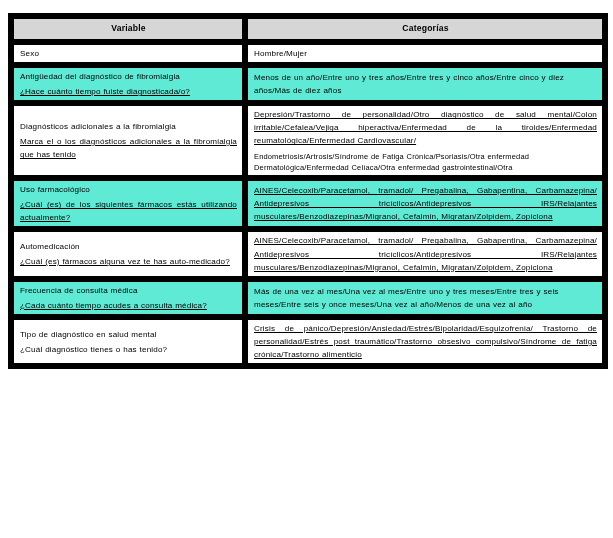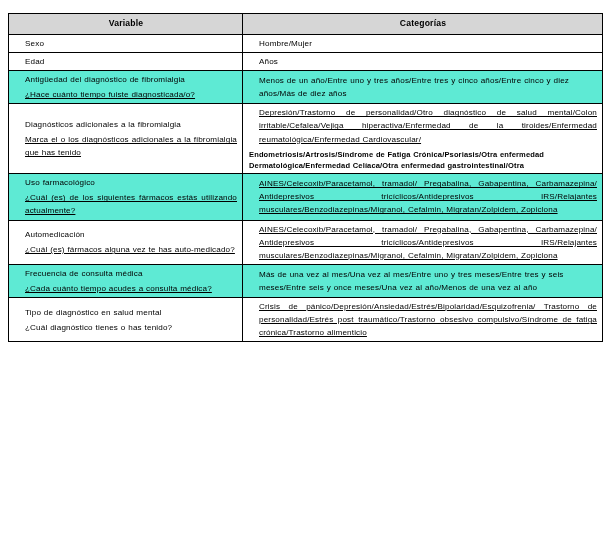--- a/index.html
+++ b/index.html
@@ -26,21 +26,21 @@
     top: 13px;
     width: 594px;
     border-collapse: collapse;
     table-layout: fixed;
   }
   table.variables-table col.c-var { width: 234px; }
   table.variables-table col.c-cat { width: 360px; }
 
   table.variables-table th,
   table.variables-table td {
-    border: 1px solid #000000;
+    border: 6px solid #000000;
     vertical-align: middle;
     padding: 2px 5px 2px 6px;
     font-size: 8.1px;
     line-height: 1.62;
     letter-spacing: 0.15px;
     word-spacing: 0.4px;
   }
   table.variables-table thead th {
     background: #d6d6d6;
     font-weight: bold;
@@ -52,26 +52,26 @@
   }
   tr.shaded > td { background: #5eead4; }
   tr.plain > td { background: #ffffff; }
 
   td.var-cell { text-align: left; }
   td.cat-cell { text-align: left; }
 
   td.valign-top { vertical-align: top; }
   td.valign-mid { vertical-align: middle; }
 
-  .ln { display: block; margin-left: 10px; }
+  .ln { display: block; }
   .ln + .ln { margin-top: 2px; }
   .just { text-align: justify; text-decoration: underline; }
   .small { font-size: 7.5px; }
   .p2 { display: block; margin-top: 3px; }
-  .tight { line-height: 1.5; font-weight: bold; }
+  .tight { line-height: 1.5; }
 </style>
 </head>
 <body>
 
 <div id="page">
 
   <table class="variables-table">
     <colgroup>
       <col class="c-var">
       <col class="c-cat">
@@ -88,28 +88,20 @@
 
       <tr class="plain">
         <td class="var-cell valign-mid">
           <span class="ln">Sexo</span>
         </td>
         <td class="cat-cell valign-mid">
           <span class="ln">Hombre/Mujer</span>
         </td>
       </tr>
 
-      <tr class="plain">
-        <td class="var-cell valign-mid">
-          <span class="ln">Edad</span>
-        </td>
-        <td class="cat-cell valign-mid">
-          <span class="ln">Años</span>
-        </td>
-      </tr>
 
 
       <tr class="shaded">
         <td class="var-cell valign-mid">
           <span class="ln">Antigüedad del diagnóstico de fibromialgia</span>
           <span class="ln just">¿Hace cuánto tiempo fuiste diagnosticada/o?</span>
         </td>
         <td class="cat-cell valign-mid">
           <span class="ln">Menos de un año/Entre uno y tres años/Entre tres y cinco años/Entre cinco y diez años/Más de diez años</span>
         </td>

